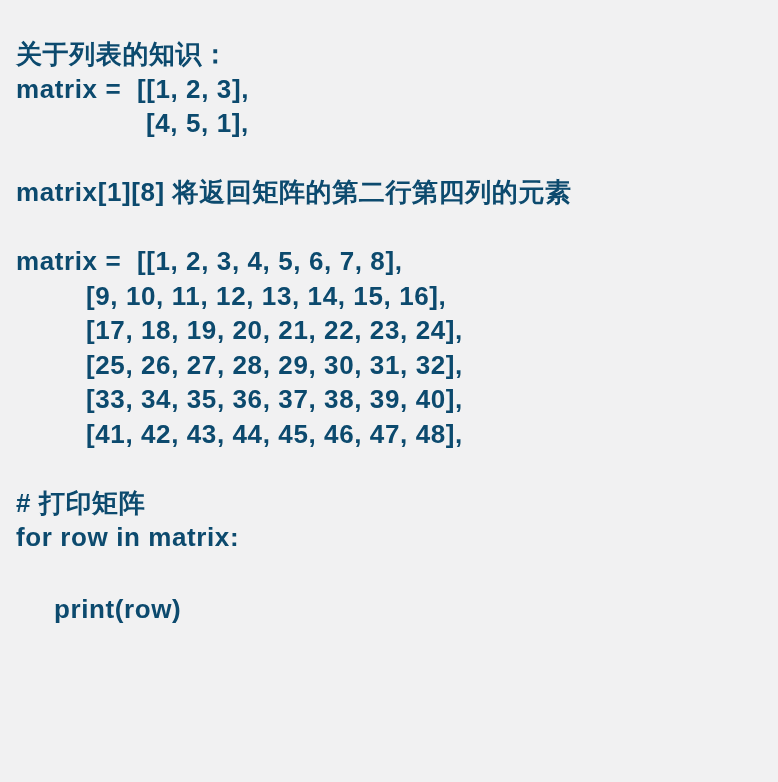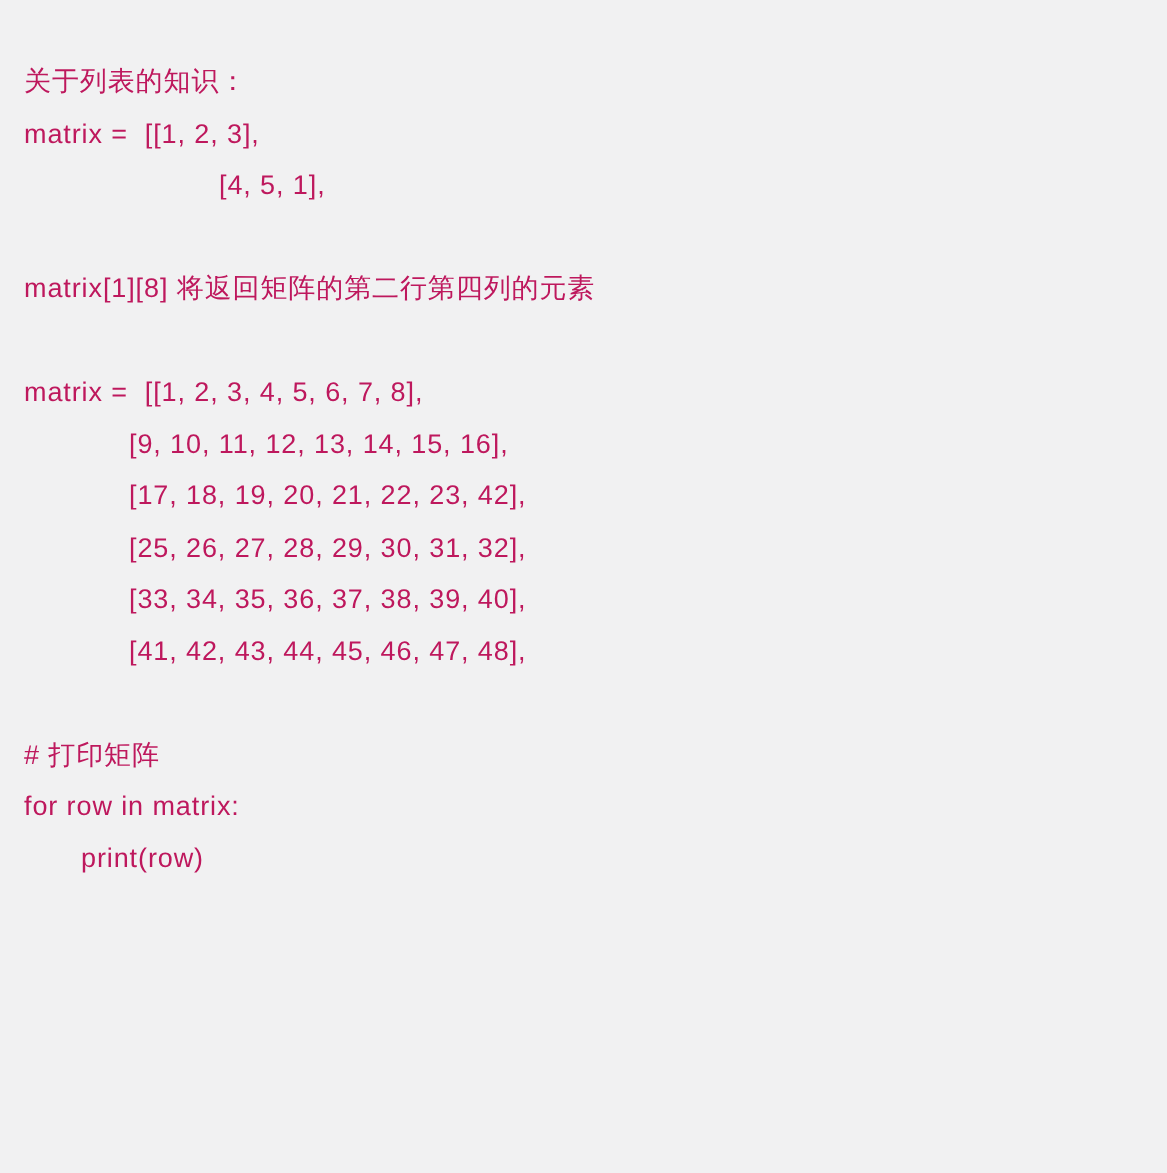--- a/index.html
+++ b/index.html
@@ -13,47 +13,47 @@
   }
   .note {
     box-sizing: border-box;
     width: 778px;
     height: 782px;
     padding: 37px 10px 0 16px;
     background: #f1f1f2;
   }
   .line {
     white-space: pre;
-    font-size: 18px;
+    font-size: 26px;
     line-height: 34.5px;
     min-height: 34.5px;
     letter-spacing: 0.6px;
-    color: #be185d;
-    font-weight: 400;
+    color: #0c4a6e;
+    font-weight: 700;
   }
   
   .ind-a { padding-left: 130px; }
   
   .ind-b { padding-left: 70px; }
   
-  .ind-c { padding-left: 38px; }
+  .ind-c { padding-left: 38px; margin-top: 37px; }
 </style>
 </head>
 <body>
 
 <div class="note">
   <div class="line">关于列表的知识：</div>
   <div class="line">matrix =  [[1, 2, 3],</div>
   <div class="line ind-a">[4, 5, 1],</div>
   <div class="line"></div>
   <div class="line">matrix[1][8] 将返回矩阵的第二行第四列的元素</div>
   <div class="line"></div>
   <div class="line">matrix =  [[1, 2, 3, 4, 5, 6, 7, 8],</div>
   <div class="line ind-b">[9, 10, 11, 12, 13, 14, 15, 16],</div>
-  <div class="line ind-b">[17, 18, 19, 20, 21, 22, 23, 42],</div>
+  <div class="line ind-b">[17, 18, 19, 20, 21, 22, 23, 24],</div>
   <div class="line ind-b">[25, 26, 27, 28, 29, 30, 31, 32],</div>
   <div class="line ind-b">[33, 34, 35, 36, 37, 38, 39, 40],</div>
   <div class="line ind-b">[41, 42, 43, 44, 45, 46, 47, 48],</div>
   <div class="line"></div>
   <div class="line"># 打印矩阵</div>
   <div class="line">for row in matrix:</div>
   <div class="line ind-c">print(row)</div>
 </div>
 
 </body></html>

